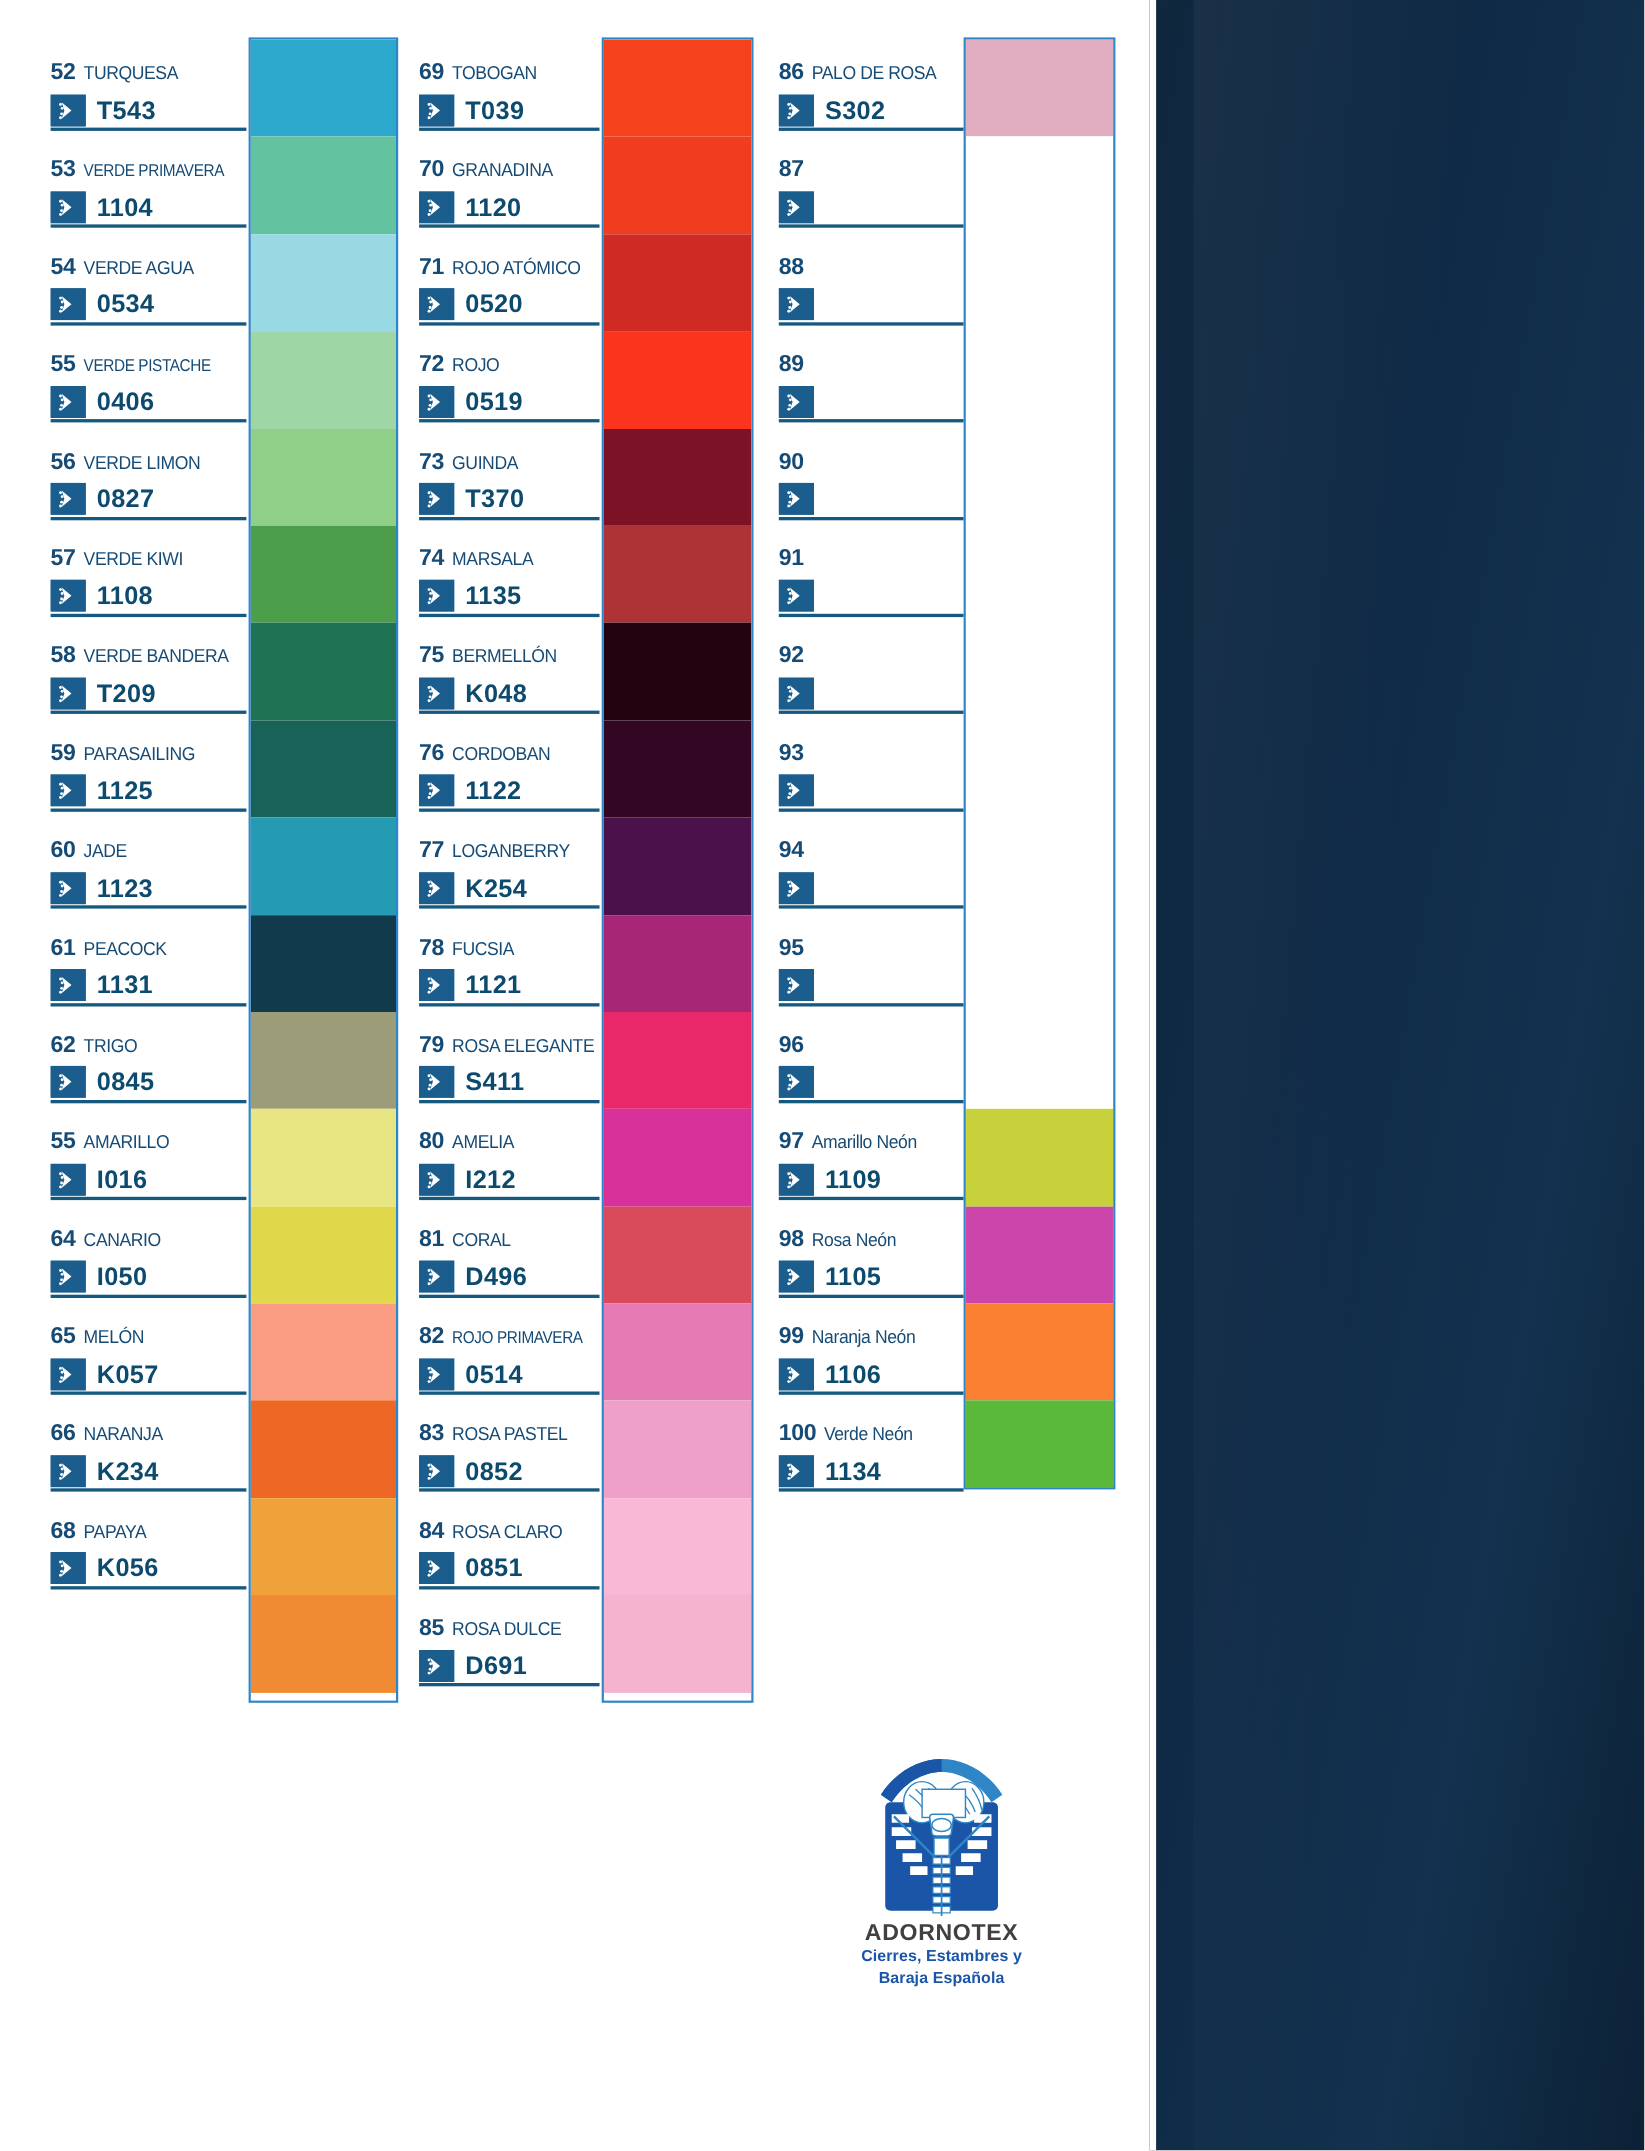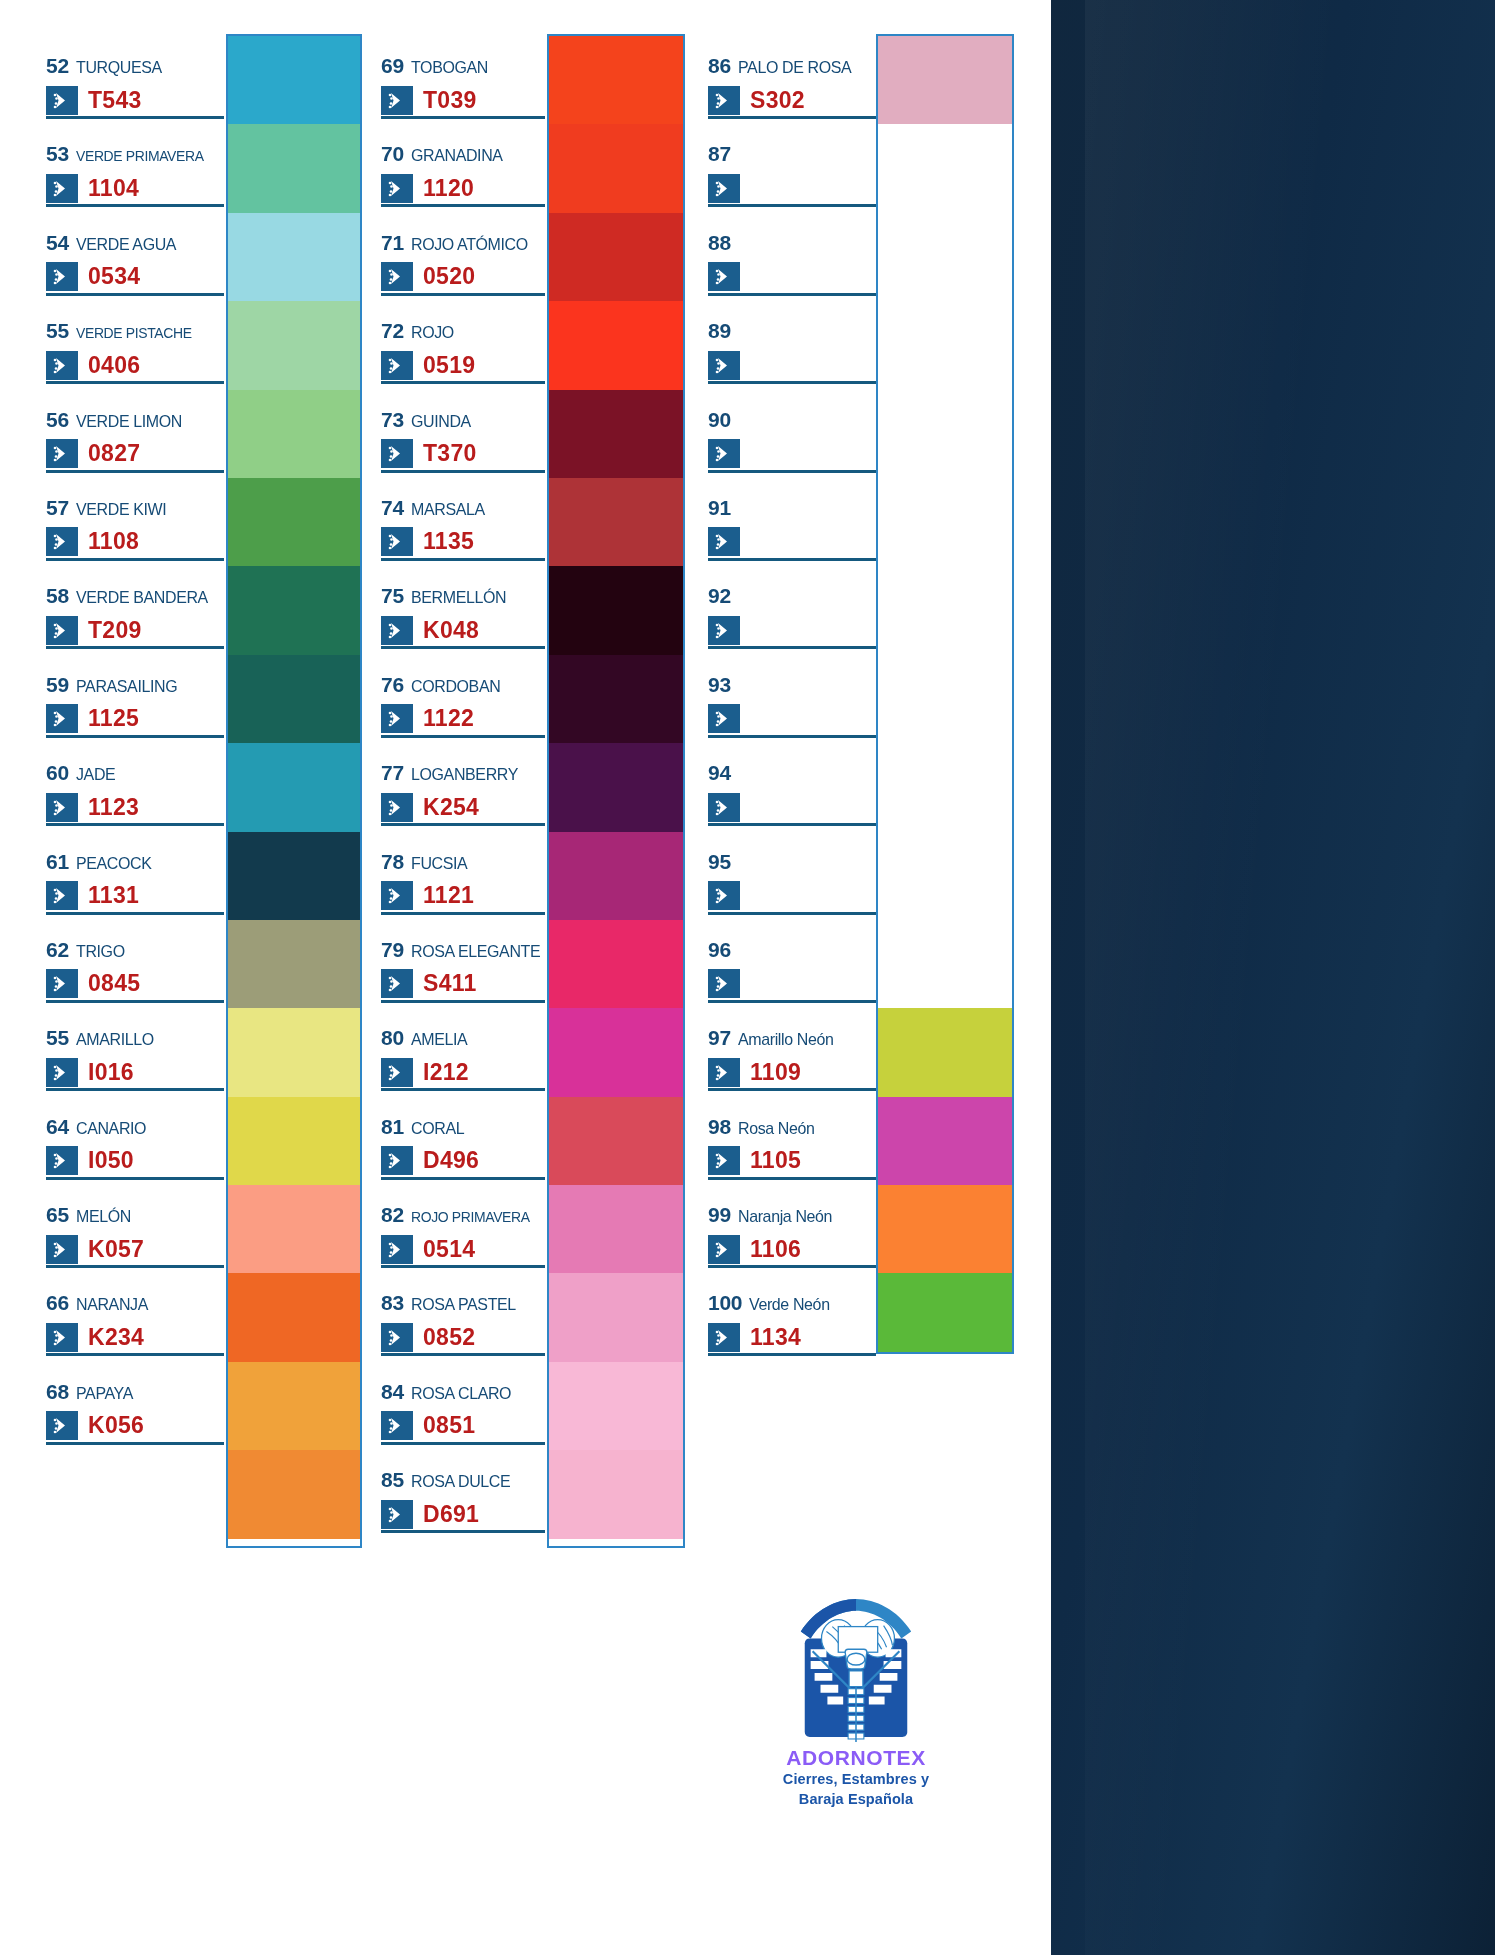--- a/index.html
+++ b/index.html
@@ -91,21 +91,21 @@
   .code-flag {
     position: relative;
     width: 32px; height: 29px;
     background: #1b5e8e;
     flex: 0 0 auto;
   }
   .code-flag svg { display: block; }
   .code-text {
     font-size: 23px;
     font-weight: bold;
-    color: #b91c1c;
+    color: #0c4a6e;
     letter-spacing: 0.3px;
     margin-left: 10px;
     line-height: 1;
   }
   .code-rule {
     position: absolute;
     left: 0; right: 0; bottom: -3px;
     height: 3px;
     background: #15597f;
   }
@@ -119,21 +119,21 @@
     left: 706px;
     top: 1592px;
     width: 300px;
     text-align: center;
   }
   .logo-mark { width: 138px; height: 152px; margin: 0 auto; display: block; }
   .logo-name {
     margin-top: 2px;
     font-size: 21px;
     font-weight: bold;
-    color: #8b5cf6;
+    color: #404040;
     letter-spacing: 0.6px;
   }
   .logo-sub {
     font-size: 14.5px;
     font-weight: bold;
     color: #1b55a8;
     line-height: 1.35;
     letter-spacing: 0.1px;
   }
 </style>

